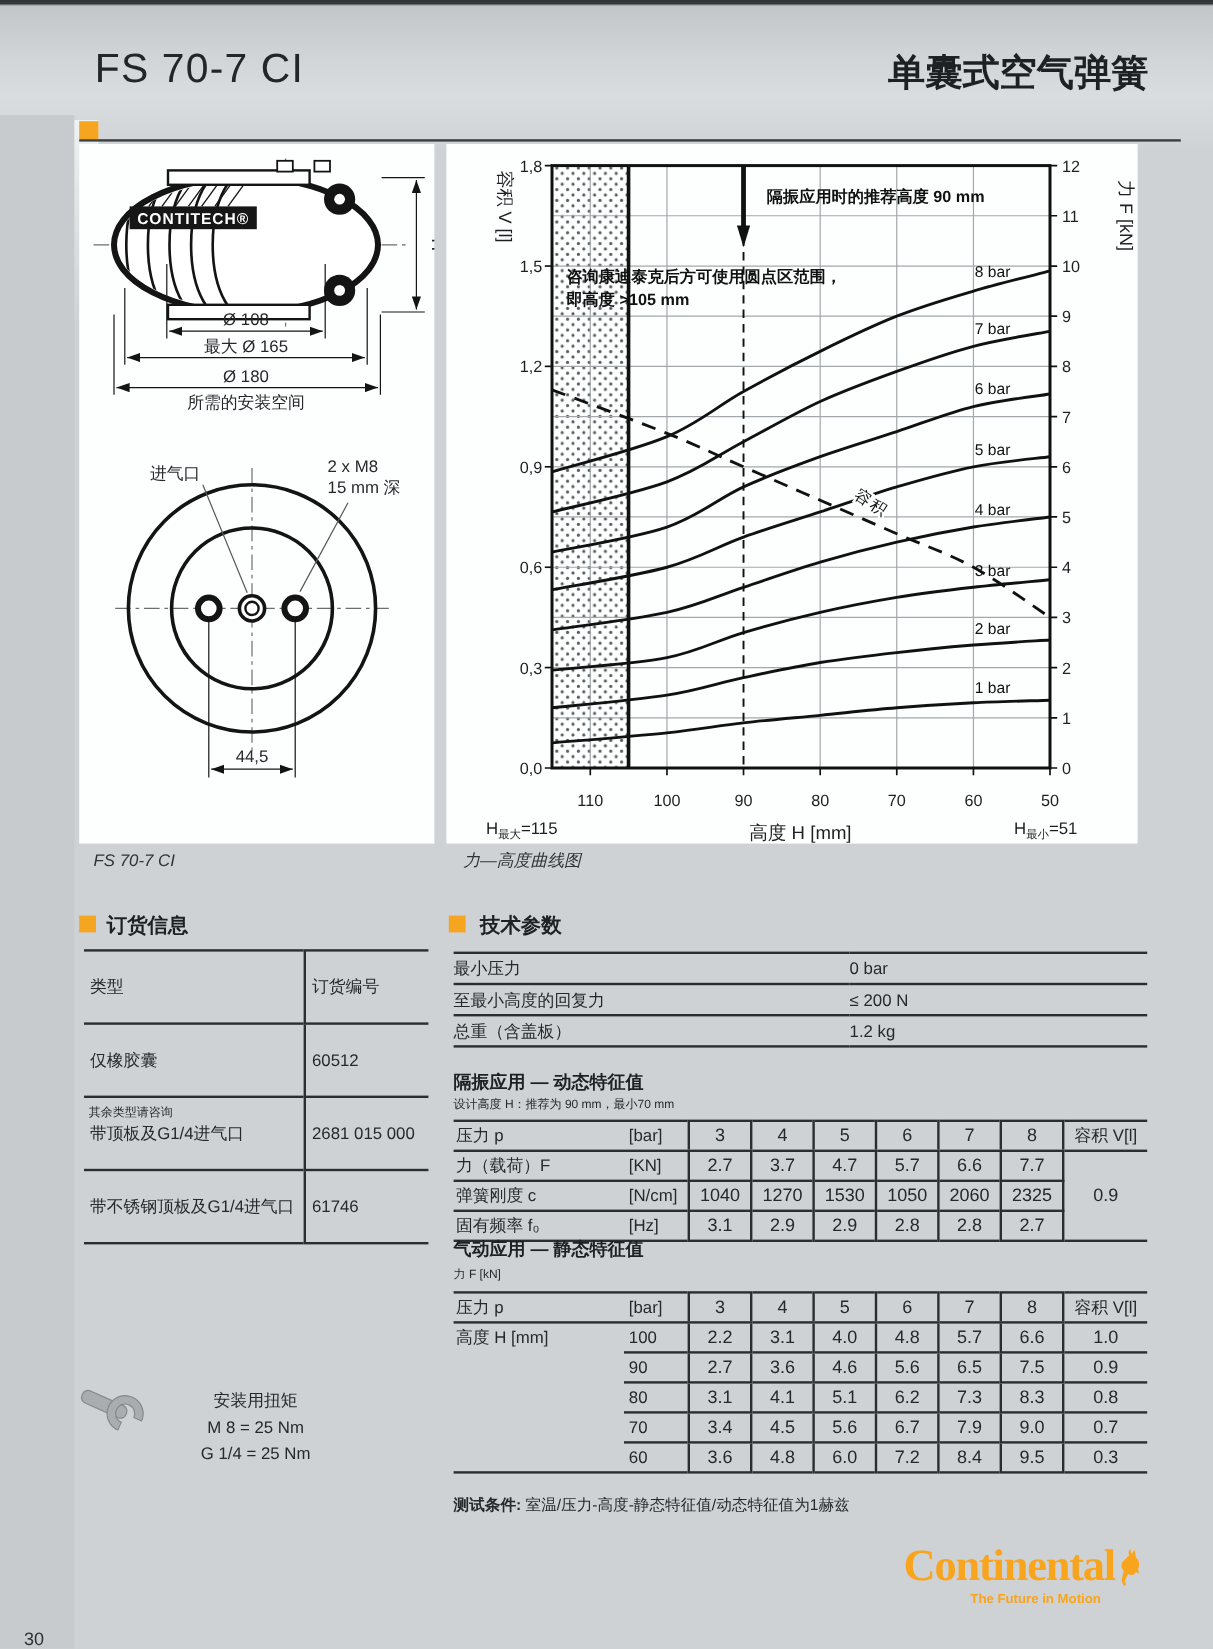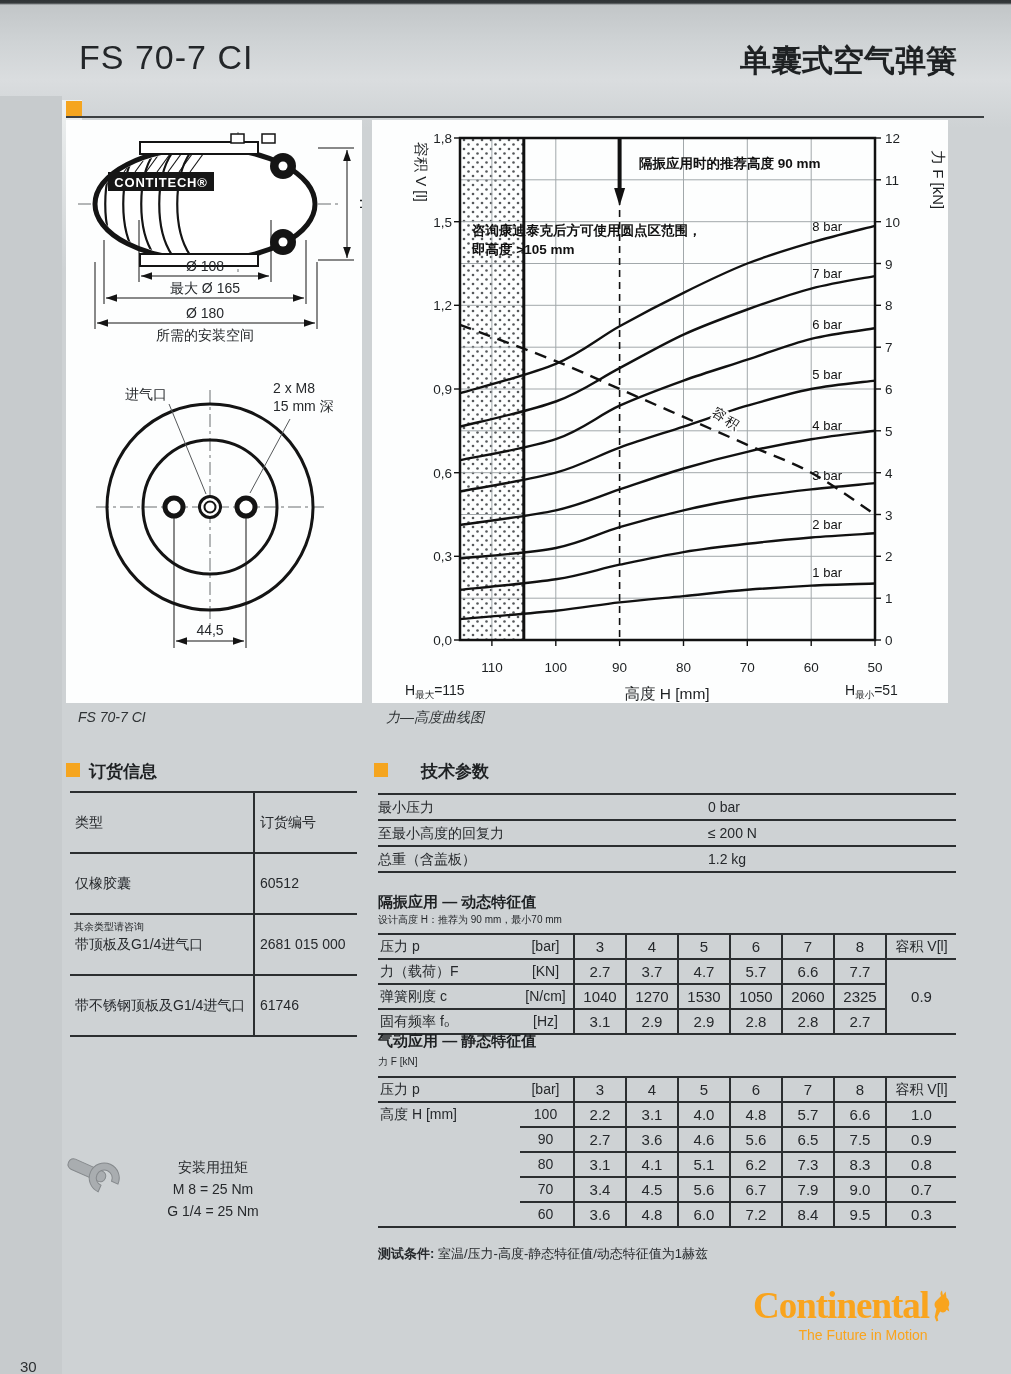--- a/index.html
+++ b/index.html
@@ -24,34 +24,34 @@
   .otable tr+tr td{border-top:2px solid #2b2e30}
   .otable td.c2{border-left:2px solid #2b2e30}
   
   .ttable{width:578px;table-layout:fixed;border-top:2px solid #2b2e30}
   .ttable td{padding:3px 0;line-height:18px;border-bottom:2px solid #2b2e30}
   .ttable td.v{text-align:left;padding-right:50px}
   
   .ptable{width:578px;table-layout:fixed;border-top:2px solid #2b2e30;border-bottom:2px solid #2b2e30}
   .ptable td{padding:2px 4px;line-height:19px;text-align:center;font-size:15px}
   .ptable td.lab{text-align:left;font-size:14px;padding-left:2px}
-  .ptable td.unit{text-align:center;font-size:14px;padding-right:6px}
+  .ptable td.unit{text-align:left;font-size:14px;padding-right:6px}
   .ptable tr.hd td{border-bottom:2px solid #2b2e30}
   .ptable tr.dr td{border-top:2px solid #2b2e30}
   .ptable td.vb{border-left:2px solid #2b2e30}
   .ptable td.span{vertical-align:middle}
   .sub-title{font-size:15px;font-weight:bold;color:#1e2123}
   .plain14{font-size:10px}
   .torque{width:170px;text-align:center;font-size:14px;line-height:22px;color:#26292c}
   .test{font-size:13px;color:#26292c}
   .test b{font-weight:bold}
   .footer-info{font-size:13px;color:#3a3d3f}
   .logo-word{font-family:"Liberation Serif","DejaVu Serif",serif;font-weight:bold;font-size:37px;
     color:#f9a41d;letter-spacing:-1px;line-height:36px}
-  .logo-tag{font-size:14px;font-weight:normal;color:#f9a41d;margin-top:1px;width:152px;margin-left:34px;text-align:center}
+  .logo-tag{font-size:11px;font-weight:bold;color:#f9a41d;margin-top:1px;width:152px;margin-left:34px;text-align:center}
   .pagenum{font-size:15px;color:#2d3032}
   svg text{font-family:"Liberation Sans","DejaVu Sans",sans-serif}
 </style>
 </head>
 <body>
 
 <div class="page">
 
   <div class="abs lstrip"></div>
   <div class="abs lglow"></div>
@@ -273,21 +273,21 @@
         </g>
     </svg>
   </div>
 
   <div class="abs caption" style="left:78px;top:709px">FS 70-7 CI</div>
   <div class="abs caption" style="left:386px;top:709px">力—高度曲线图</div>
 
   <div class="abs sec-sq" style="left:66px;top:763px"></div>
   <div class="abs sec-title" style="left:89px;top:760px">订货信息</div>
   <div class="abs sec-sq" style="left:374px;top:763px"></div>
-  <div class="abs sec-title" style="left:421px;top:760px">技术参数</div>
+  <div class="abs sec-title" style="left:400px;top:760px">技术参数</div>
 
   <table class="abs otable" style="left:70px;top:791px">
     <colgroup>
         <col style="width:184px">
         <col style="width:103px">
       </colgroup>
     <tbody>
         <tr>
       <td>类型</td>
       <td class="c2">订货编号</td>

